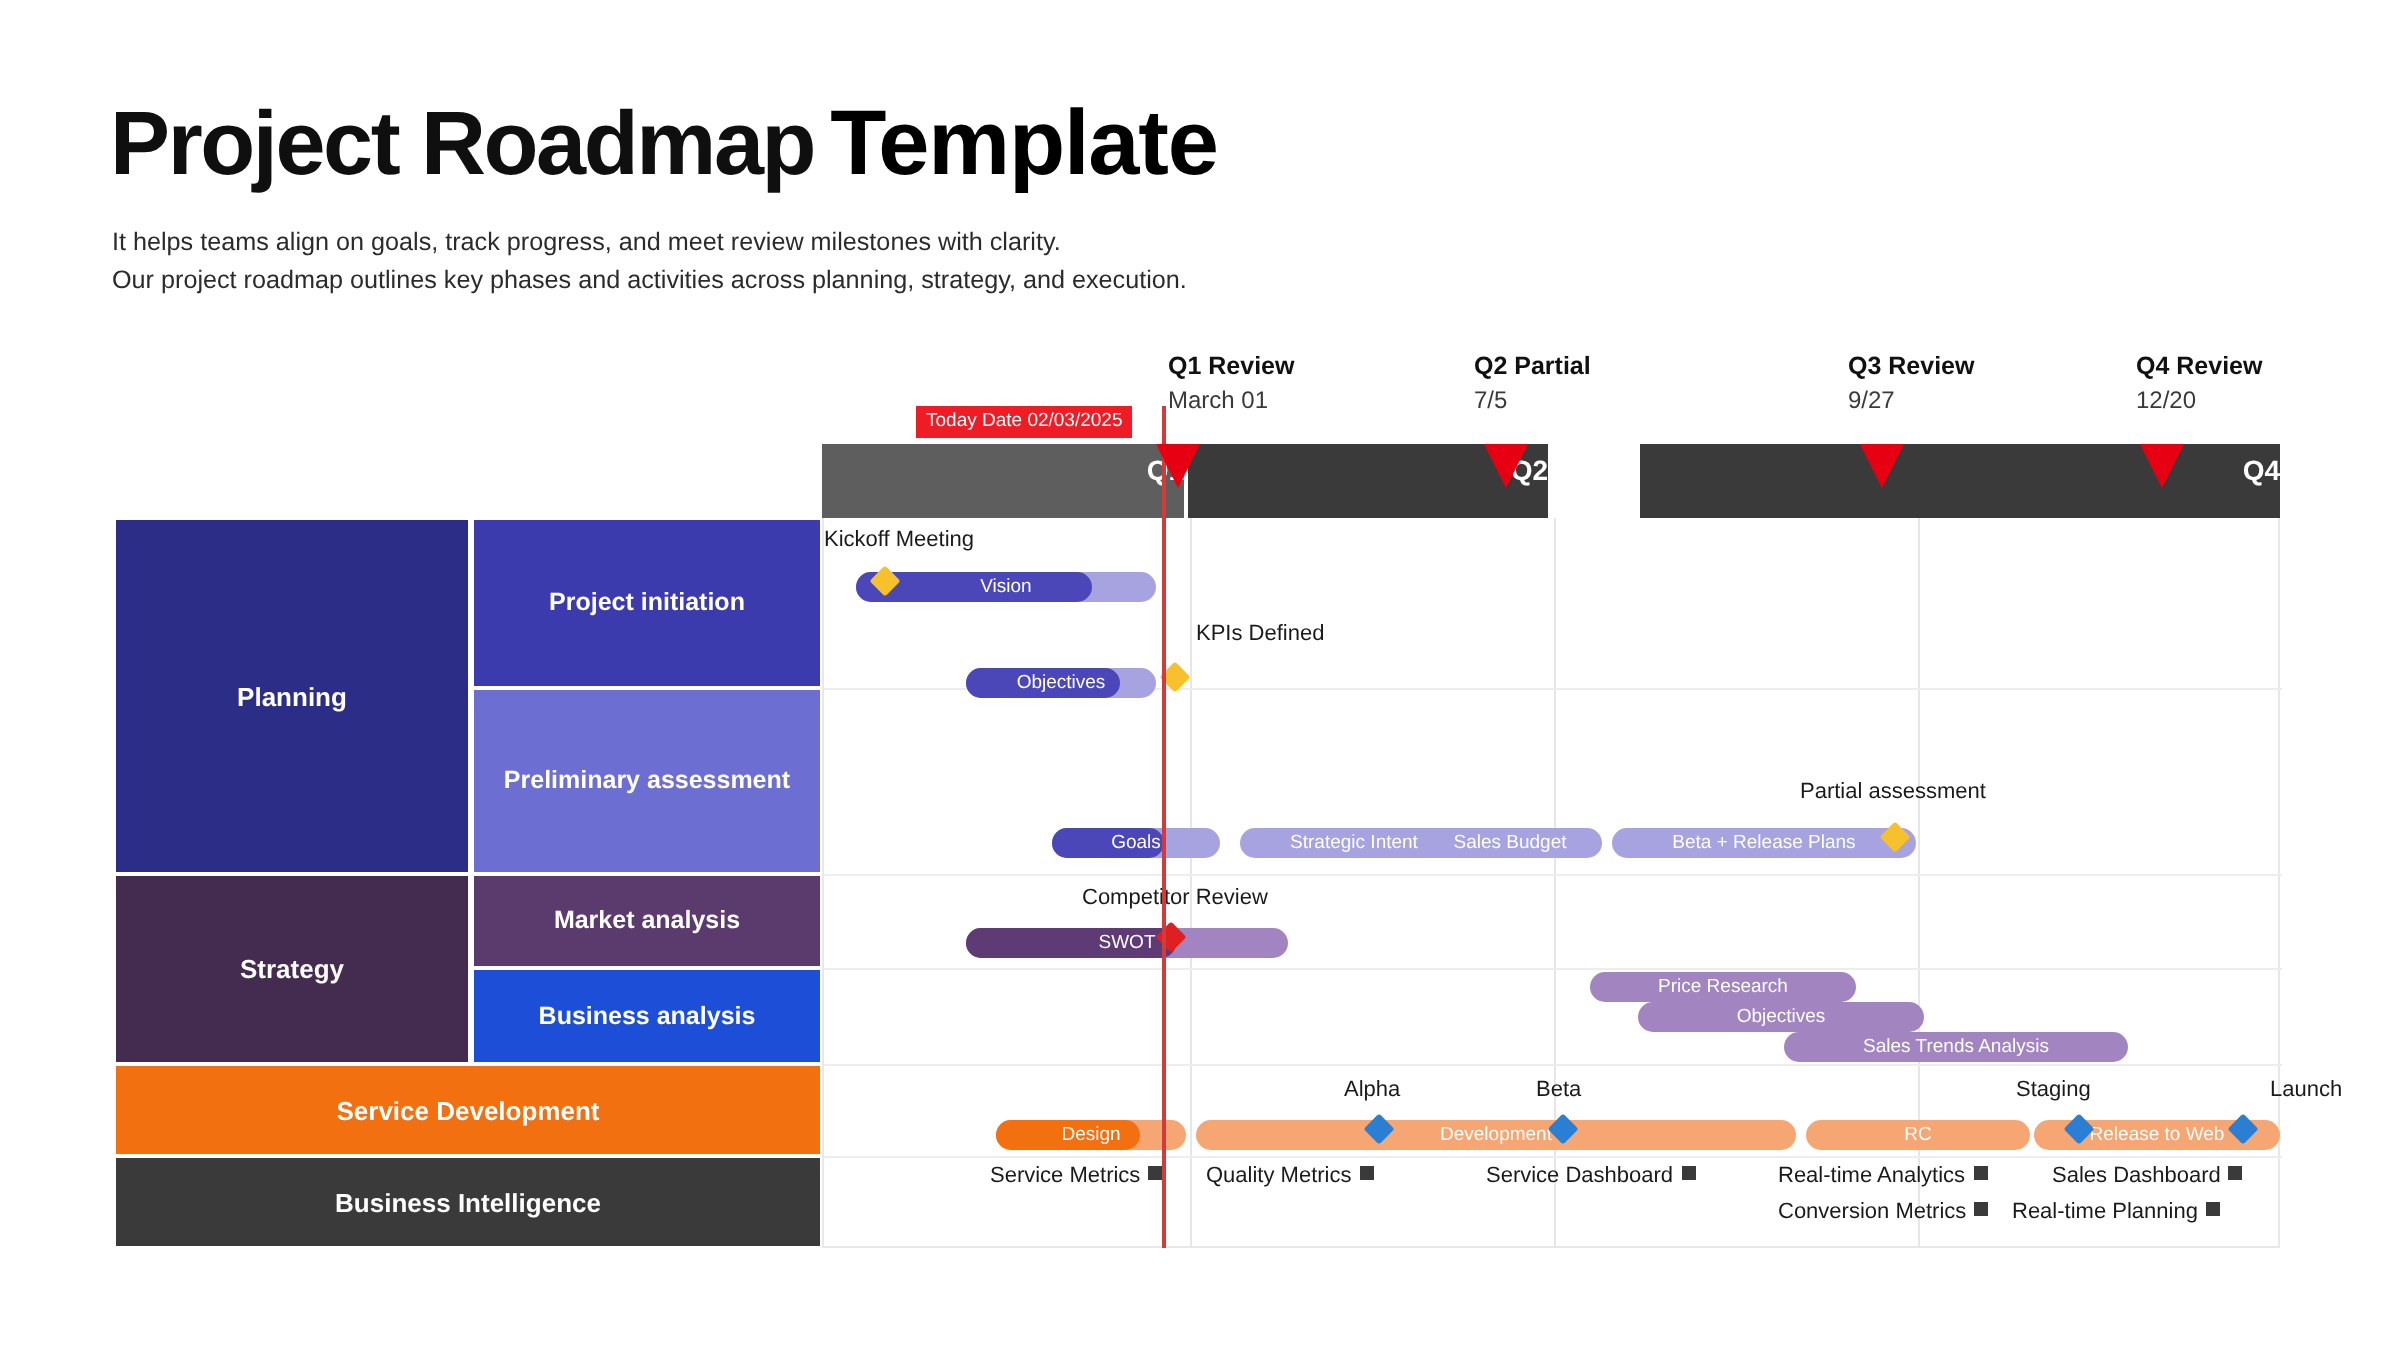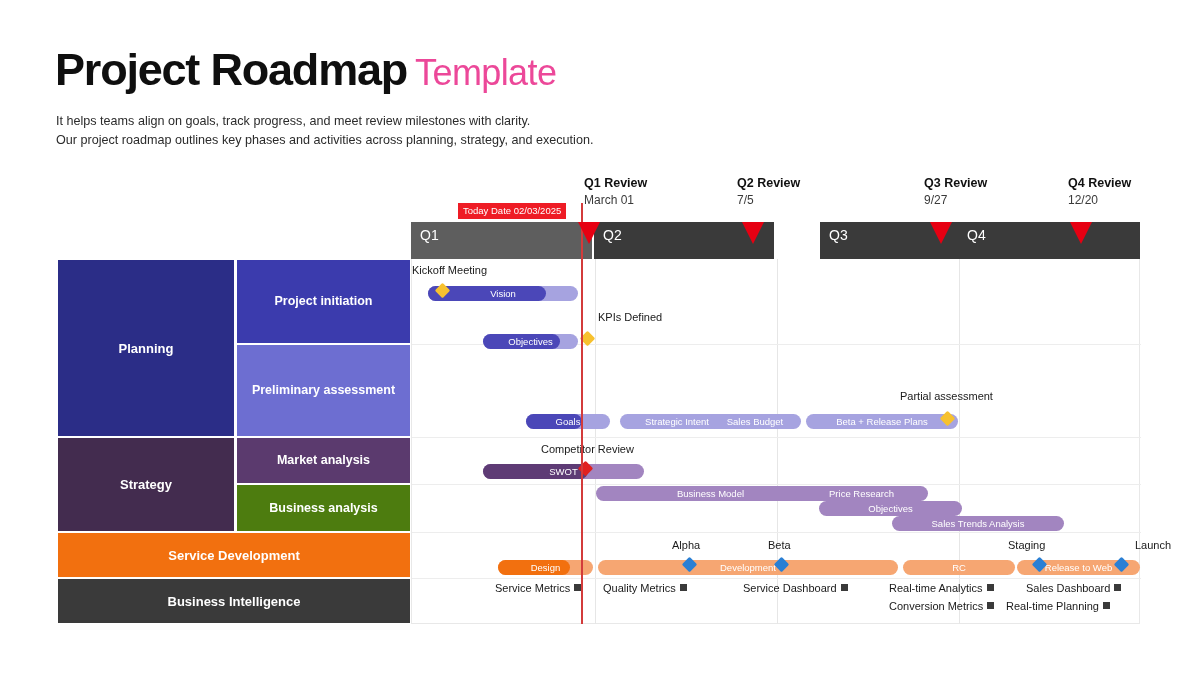--- a/index.html
+++ b/index.html
@@ -11,35 +11,36 @@
   }
   .page { position: relative; width: 1200px; height: 675px; }
 
   
   .title { position: absolute; left: 55px; top: 44px; white-space: nowrap; }
   .title-main {
     font-size: 45px; font-weight: bold; color: #0f0f0f;
     letter-spacing: -1.2px;
   }
   .title-sub {
-    font-size: 36px; font-weight: normal; color: #ec4899;
+    font-size: 46px; font-weight: bold; color: #000000;
     letter-spacing: -0.6px; margin-left: 8px;
   }
   .subtitle {
     position: absolute; left: 56px; top: 112px;
     font-size: 12.6px; color: #2b2b2b; line-height: 18.5px;
   }
 
   
   .qbar { position: absolute; left: 411px; top: 222px; width: 729px; height: 30px; }
   .qcell {
     position: absolute; top: 0; height: 42px;
     background: #3a3a3a; border-right: 2px solid #ffffff;
-    color: #ffffff; font-size: 14px; font-weight: normal;
+    color: #ffffff; font-size: 14px; font-weight: bold;
     padding: 5px 0 0 9px;
+    text-align: right;
   }
   .qcell.first { background: #5e5e5e; }
   .qcell:last-child { border-right: none; }
 
   .review { position: absolute; white-space: nowrap; }
   .review-title { font-size: 12.5px; font-weight: bold; color: #111; }
   .review-date { font-size: 12px; color: #3a3a3a; margin-top: 3px; }
 
   .tri {
     position: absolute; width: 0; height: 0;
@@ -108,21 +109,21 @@
     <div>Our project roadmap outlines key phases and activities across planning, strategy, and execution.</div>
   </div>
 
   <div id="reviews-layer">
       <div class="review" style="left: 584px; top: 176px;">
         <div class="review-title">Q1 Review</div>
         <div class="review-date">March 01</div>
       </div>
       <div class="tri" style="left: 578px; top: 222px;"></div>
       <div class="review" style="left: 737px; top: 176px;">
-        <div class="review-title">Q2 Review</div>
+        <div class="review-title">Q2 Partial</div>
         <div class="review-date">7/5</div>
       </div>
       <div class="tri" style="left: 742px; top: 222px;"></div>
       <div class="review" style="left: 924px; top: 176px;">
         <div class="review-title">Q3 Review</div>
         <div class="review-date">9/27</div>
       </div>
       <div class="tri" style="left: 930px; top: 222px;"></div>
       <div class="review" style="left: 1068px; top: 176px;">
         <div class="review-title">Q4 Review</div>
@@ -148,21 +149,21 @@
       </div>
       <div class="cat cat-sub" style="left: 236px; top: 344px; width: 175px; height: 93px; background: rgb(109, 110, 209);">
         <span>Preliminary assessment</span>
       </div>
       <div class="cat cat-group" style="left: 57px; top: 437px; width: 178px; height: 95px; background: rgb(67, 44, 79);">
         <span>Strategy</span>
       </div>
       <div class="cat cat-sub" style="left: 236px; top: 437px; width: 175px; height: 47px; background: rgb(91, 58, 110);">
         <span>Market analysis</span>
       </div>
-      <div class="cat cat-sub" style="left: 236px; top: 484px; width: 175px; height: 48px; background: #4d7c0f; text-align: center;">
+      <div class="cat cat-sub" style="left: 236px; top: 484px; width: 175px; height: 48px; background: #1d4ed8; text-align: center;">
         <span>Business analysis</span>
       </div>
       <div class="cat cat-group" style="left: 57px; top: 532px; width: 354px; height: 46px; background: rgb(242, 112, 15);">
         <span>Service Development</span>
       </div>
       <div class="cat cat-group" style="left: 57px; top: 578px; width: 354px; height: 46px; background: rgb(58, 58, 58);">
         <span>Business Intelligence</span>
       </div>
     </div>
 
@@ -203,23 +204,20 @@
       <div class="bar-label">Beta + Release Plans</div>
     </div>
     <div class="lbl" style="left: 900px; top: 390px;">Partial assessment</div>
     <div class="diamond" style="left: 942px; top: 413px; background: rgb(247, 193, 46);"></div>
     <div class="bar-track" style="left: 483px; top: 464px; width: 161px; background: rgb(162, 133, 192);">
       <div class="bar-fill" style="width: 105px; background: rgb(94, 59, 117);"></div>
       <div class="bar-label">SWOT</div>
     </div>
     <div class="lbl" style="left: 541px; top: 443px;">Competitor Review</div>
     <div class="diamond" style="left: 580px; top: 463px; background: rgb(224, 32, 32);"></div>
-    <div class="bar-track" style="left: 596px; top: 486px; width: 229px; background: rgb(162, 133, 192);">
-      <div class="bar-label">Business Model</div>
-    </div>
     <div class="bar-track" style="left: 795px; top: 486px; width: 133px; background: rgb(162, 133, 192);">
       <div class="bar-label">Price Research</div>
     </div>
     <div class="bar-track" style="left: 819px; top: 501px; width: 143px; background: rgb(162, 133, 192);">
       <div class="bar-label">Objectives</div>
     </div>
     <div class="bar-track" style="left: 892px; top: 516px; width: 172px; background: rgb(162, 133, 192);">
       <div class="bar-label">Sales Trends Analysis</div>
     </div>
     <div class="bar-track" style="left: 498px; top: 560px; width: 95px; background: rgb(246, 166, 114);">

